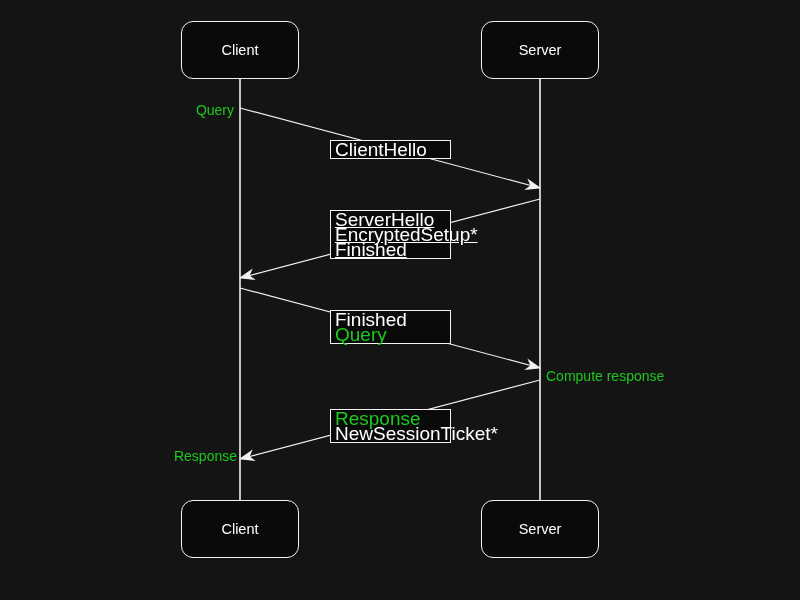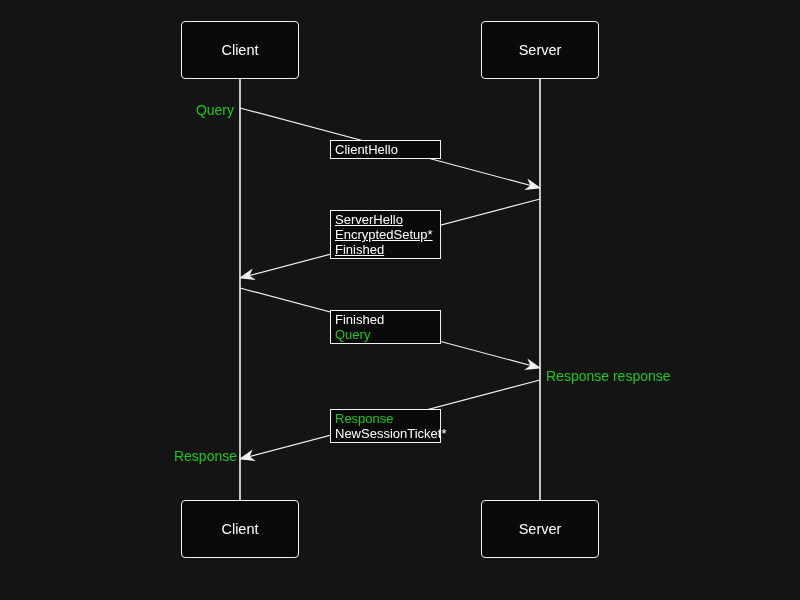--- a/index.html
+++ b/index.html
@@ -17,30 +17,30 @@
     font-family: "Liberation Sans", sans-serif;
     overflow: hidden;
   }
   .stage { position: relative; width: 800px; height: 600px; background: var(--background); }
   .links { position: absolute; left: 0; top: 0; }
   .lifeline { stroke: var(--line); stroke-width: 1.6; }
   .msg-line { stroke: var(--line); stroke-width: 1.2; }
   .ah-path { fill: var(--line); }
   .actor {
     position: absolute; width: 118px; height: 58px;
-    border: 1.5px solid var(--line); border-radius: 4px;
+    border: 1.5px solid var(--line); border-radius: 12px;
     background: var(--box_fill); color: var(--text);
     display: flex; align-items: center; justify-content: center;
     font-size: 14.5px;
   }
   .msgbox {
-    position: absolute; left: 330px; width: 111px;
+    position: absolute; left: 330px; width: 121px;
     border: 1px solid var(--line);
     background: var(--box_fill); color: var(--text);
-    font-size: 13px; line-height: 15px;
+    font-size: 19px; line-height: 15px;
     padding: 1px 4px;
     white-space: nowrap;
   }
   .ln { white-space: nowrap; }
   .green { color: var(--green); }
   .note {
     position: absolute; color: var(--green);
     font-size: 14px; line-height: 18px; white-space: nowrap;
   }
 </style>
@@ -90,16 +90,16 @@
     <div class="ln">Finished</div>
     <div class="ln green">Query</div>
   </div>
 
   <div class="msgbox" style="top:409px;">
     <div class="ln green">Response</div>
     <div class="ln">NewSessionTicket*</div>
   </div>
 
   <div class="note" style="left:150px; top:101px; width:84px; text-align:right;">Query</div>
-  <div class="note" style="left:546px; top:367px;">Response response</div>
+  <div class="note" style="left:546px; top:367px;">Compute response</div>
   <div class="note" style="left:117px; top:447px; width:120px; text-align:right;">Response</div>
 
 </div>
 
 </body></html>

